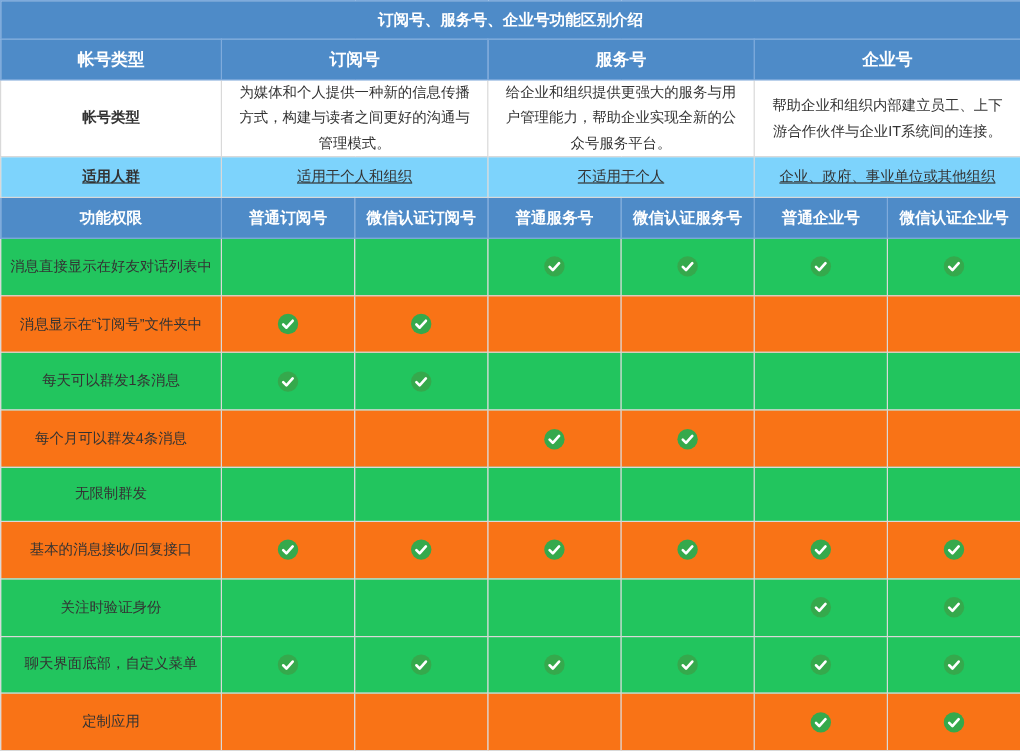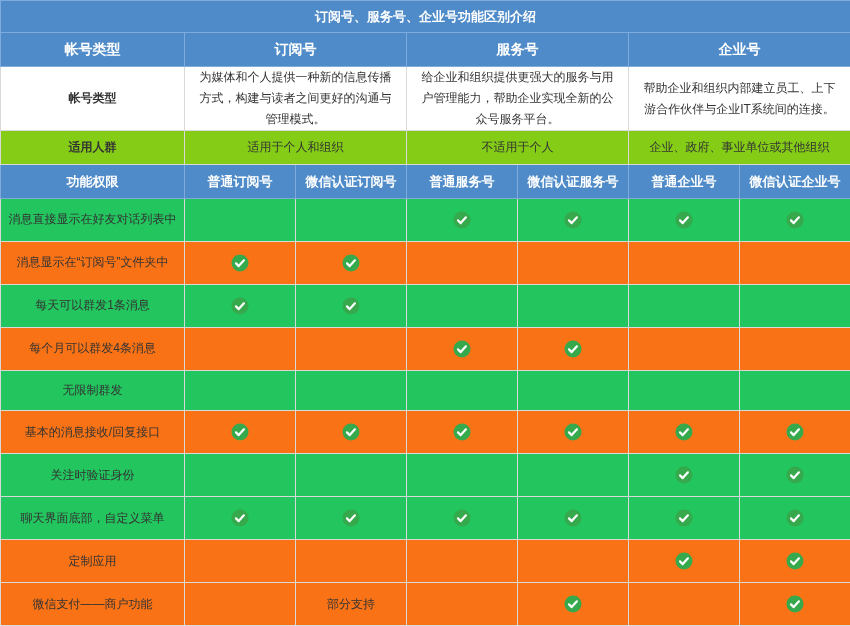--- a/index.html
+++ b/index.html
@@ -39,21 +39,21 @@
   tr.perm-row  td { height: 34px; font-size: 13px; }
   
   .body-cell {
     border: 1px solid #d9d9d9;
     font-size: 12px;
     color: #333333;
     background: #ffffff;
   }
   tr.intro-row td { height: 59px; }
   tr.audience-row td { height: 34px; }
-  tr.audience-row .body-cell { background: #84cc16; }
+  tr.audience-row .body-cell { background: #7dd3fc; text-decoration: underline; }
   .row-label { font-weight: bold; }
   .intro-text {
     line-height: 21px;
     padding: 0 10px;
   }
   
   tr.feature-row td {
     border: 1px solid #d9d9d9;
     font-size: 12px;
     color: #333333;
@@ -260,29 +260,14 @@
         <td></td>
         <td><span class="check-wrap"><svg class="check" width="18" height="18" viewBox="0 0 18 18">
               <circle cx="9" cy="9" r="8.5" fill="#35a94c"></circle>
               <path d="M5 9.4l2.7 2.7 5.2-5.8" stroke="#ffffff" stroke-width="2.2" fill="none" stroke-linecap="round" stroke-linejoin="round"></path>
             </svg></span></td>
         <td><span class="check-wrap"><svg class="check" width="18" height="18" viewBox="0 0 18 18">
               <circle cx="9" cy="9" r="8.5" fill="#35a94c"></circle>
               <path d="M5 9.4l2.7 2.7 5.2-5.8" stroke="#ffffff" stroke-width="2.2" fill="none" stroke-linecap="round" stroke-linejoin="round"></path>
             </svg></span></td>
       </tr>
-      <tr class="feature-row gray">
-        <td>微信支付——商户功能</td>
-        <td></td>
-        <td><span>部分支持</span></td>
-        <td></td>
-        <td><span class="check-wrap"><svg class="check" width="18" height="18" viewBox="0 0 18 18">
-              <circle cx="9" cy="9" r="8.5" fill="#35a94c"></circle>
-              <path d="M5 9.4l2.7 2.7 5.2-5.8" stroke="#ffffff" stroke-width="2.2" fill="none" stroke-linecap="round" stroke-linejoin="round"></path>
-            </svg></span></td>
-        <td></td>
-        <td><span class="check-wrap"><svg class="check" width="18" height="18" viewBox="0 0 18 18">
-              <circle cx="9" cy="9" r="8.5" fill="#35a94c"></circle>
-              <path d="M5 9.4l2.7 2.7 5.2-5.8" stroke="#ffffff" stroke-width="2.2" fill="none" stroke-linecap="round" stroke-linejoin="round"></path>
-            </svg></span></td>
-      </tr>
     </tbody>
 </table>
 
 </body></html>

